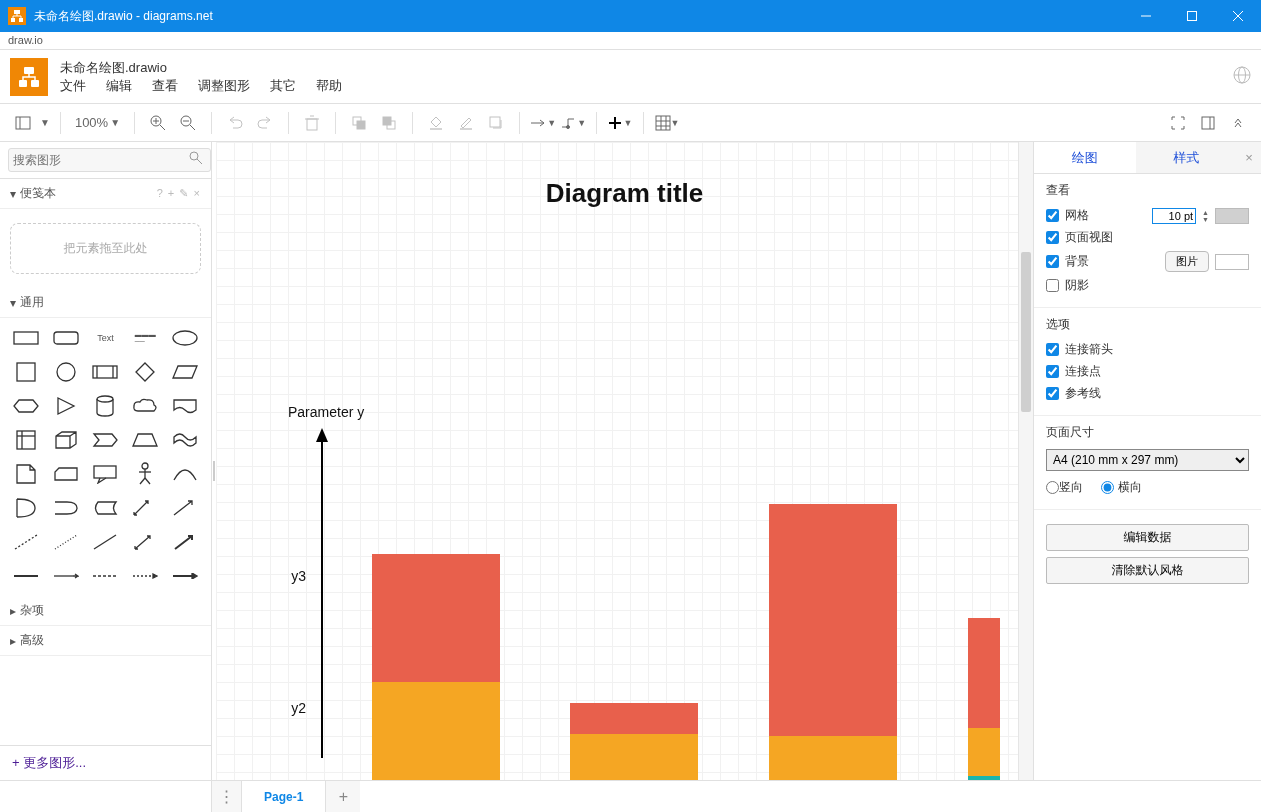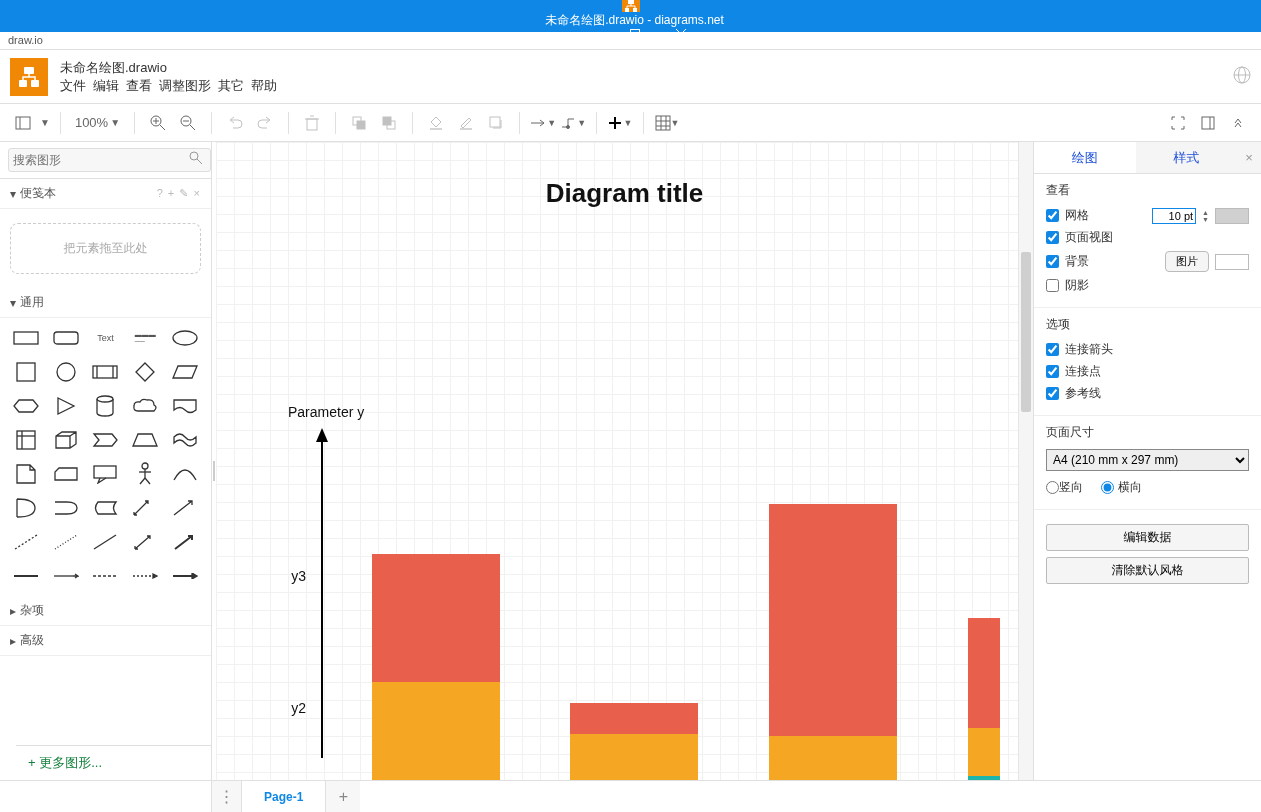--- a/index.html
+++ b/index.html
@@ -1,46 +1,46 @@
 <!DOCTYPE html>
 <html><head>
 <meta charset="utf-8">
 <style>
 * { box-sizing: border-box; margin: 0; padding: 0; font-family: "Segoe UI", Arial, sans-serif; }
 html, body { width: 1261px; height: 812px; overflow: hidden; background: #fff; }
-.titlebar { height: 32px; background: #0f87e6; color: #fff; display: flex; align-items: center; padding: 0 0 0 8px; font-size: 12px; flex-direction: column; }
+.titlebar { height: 32px; background: #0f87e6; color: #fff; display: flex; align-items: center; padding: 0 0 0 8px; font-size: 12px; }
 .titlebar .app-icon { width: 18px; height: 18px; background: #f08705; margin-right: 8px; display:flex;align-items:center;justify-content:center;}
 .titlebar .title-text { flex: 1; }
 .winbtns { display: flex; height: 100%; }
 .winbtn { width: 46px; height: 100%; display: flex; align-items: center; justify-content: center; cursor: pointer; }
 .breadcrumb { height: 18px; padding: 2px 8px; font-size: 11px; color: #555; border-bottom: 1px solid #e0e0e0; }
 .header { height: 54px; display: flex; align-items: center; padding: 0 10px; border-bottom: 1px solid #e0e0e0; }
 .header .logo { width: 38px; height: 38px; background: #f08705; margin-right: 12px; display:flex;align-items:center;justify-content:center;}
 .header .doc-title { font-size: 13px; font-weight: 400; color: #333; }
-.header .menubar { display: flex; gap: 7px; font-size: 13px; color: #333; }
+.header .menubar { display: flex; gap: 20px; font-size: 13px; color: #333; }
 .header .menubar span { cursor: pointer; }
 .header .globe { margin-left: auto; color: #999; }
 .toolbar { height: 38px; border-bottom: 1px solid #e0e0e0; display: flex; align-items: center; padding: 0 10px; gap: 4px; color: #666; font-size: 13px; }
 .toolbar .sep { width: 1px; height: 22px; background: #e0e0e0; margin: 0 6px; }
 .toolbar .tbtn { width: 26px; height: 26px; display: flex; align-items: center; justify-content: center; cursor: pointer; border-radius: 2px; }
 .toolbar .zoom { padding: 0 4px; display:flex;align-items:center;gap:2px;}
 .toolbar .right { margin-left: auto; display: flex; gap: 4px; }
 .body { display: flex; height: calc(812px - 32px - 18px - 54px - 38px - 32px); }
 .sidebar-left { width: 212px; border-right: 1px solid #e0e0e0; display: flex; flex-direction: column; overflow: hidden; }
 .search-row { padding: 6px 8px; display: flex; align-items: center; border-bottom: 1px solid #e0e0e0; }
 .search-row input { flex: 1; border: 1px solid #ddd; border-radius: 3px; padding: 4px 4px; font-size: 12px; background: #f7f7f7; }
 .search-row .sicon { margin-left: -22px; color: #aaa; }
 .palette-header { padding: 6px 10px; font-size: 12px; color: #555; display: flex; align-items: center; border-bottom: 1px solid #eee; cursor:pointer;}
 .palette-header .ph-icons { margin-left: auto; color: #bbb; font-size: 11px; letter-spacing:1px;}
 .drop-hint { margin: 14px 10px; border: 1px dashed #ccc; border-radius: 8px; padding: 16px 8px; text-align: center; color: #aaa; font-size: 12px; }
 .shapes-grid { padding: 6px 8px; display: grid; grid-template-columns: repeat(5, 1fr); gap: 6px 4px; }
 .shape-cell { height: 28px; display: flex; align-items: center; justify-content: center; cursor: pointer; }
 .shape-cell svg { stroke: #333; fill: none; stroke-width: 1.3; }
 .shape-cell.txt { font-size: 9px; color: #555; }
-.more-shapes { padding: 8px 12px; font-size: 13px; color: #15803d; cursor: pointer; border-top:1px solid #e0e0e0;margin-left:16px;}
+.more-shapes { padding: 8px 12px; font-size: 13px; color: #4c1d95; cursor: pointer; border-top:1px solid #e0e0e0;}
 .canvas-wrap { flex: 1; position: relative; background: #fff; overflow: hidden; }
 .canvas-grid { position: absolute; inset: 0; background-image: linear-gradient(#f1f1f1 1px, transparent 1px), linear-gradient(90deg, #f1f1f1 1px, transparent 1px);background-size: 18px 18px;}
 .canvas-content { position: absolute; inset: 0; padding-left: 44px; }
 .diagram-title { position: absolute; left: 0; right: 0; top: 36px; text-align: center; font-size: 26px; font-weight: 700; color: #111; }
 .axis-y-label { position: absolute; left: 72px; top: 262px; font-size: 14px; color: #111; }
 .axis-arrow { position: absolute; left: 96px; top: 286px; }
 .tick-label { position: absolute; font-size: 14px; color: #111; text-align: right; width: 30px; }
 .bar { position: absolute; }
 .bar .seg-top { background: #e8604c; }
 .bar .seg-mid { background: #f5a623; }

